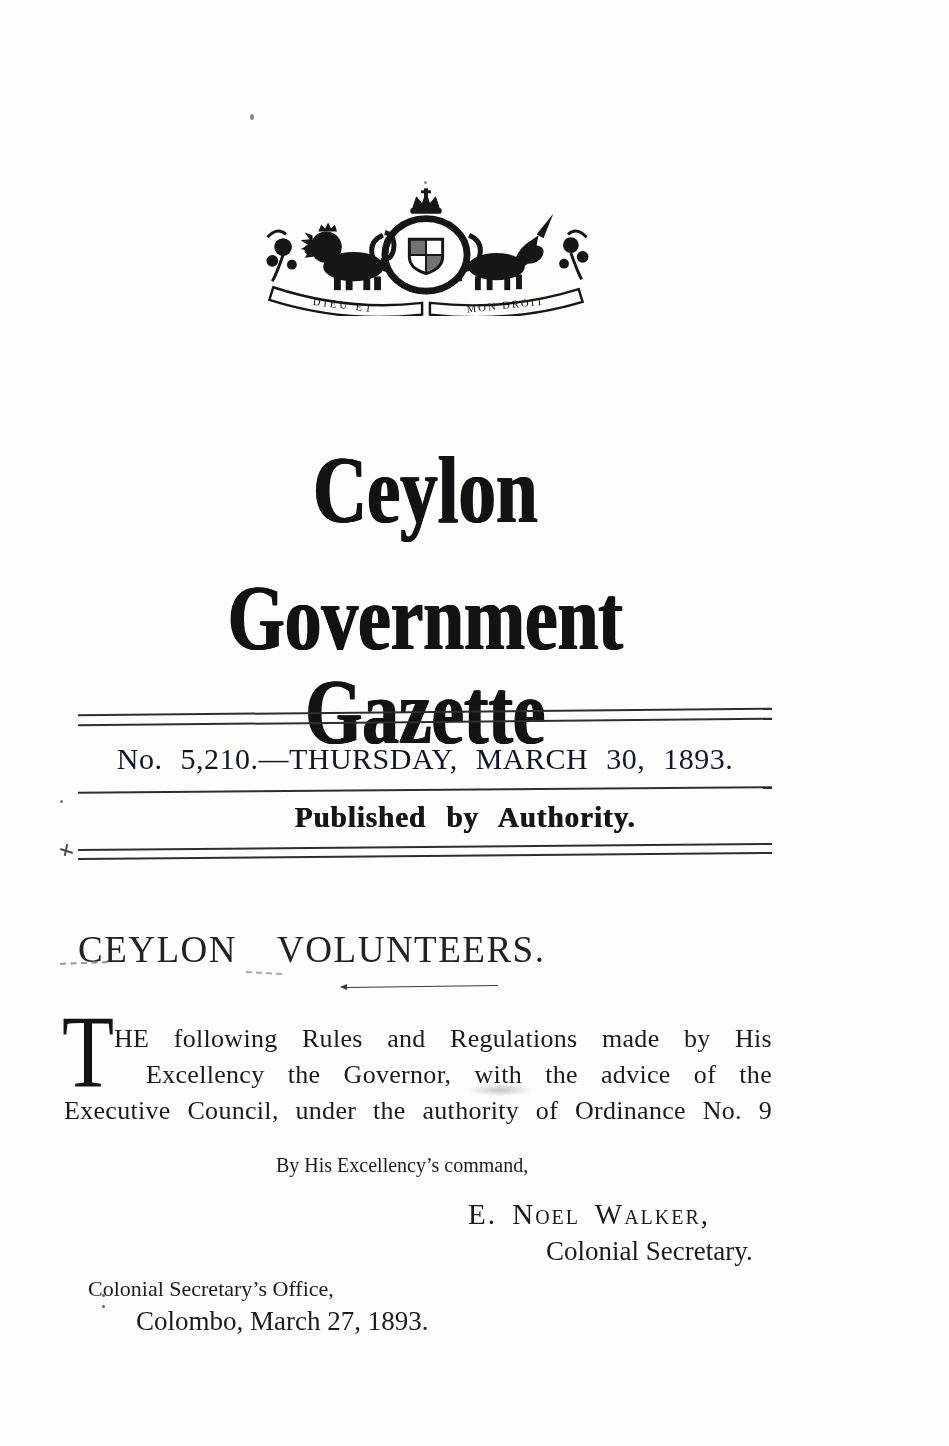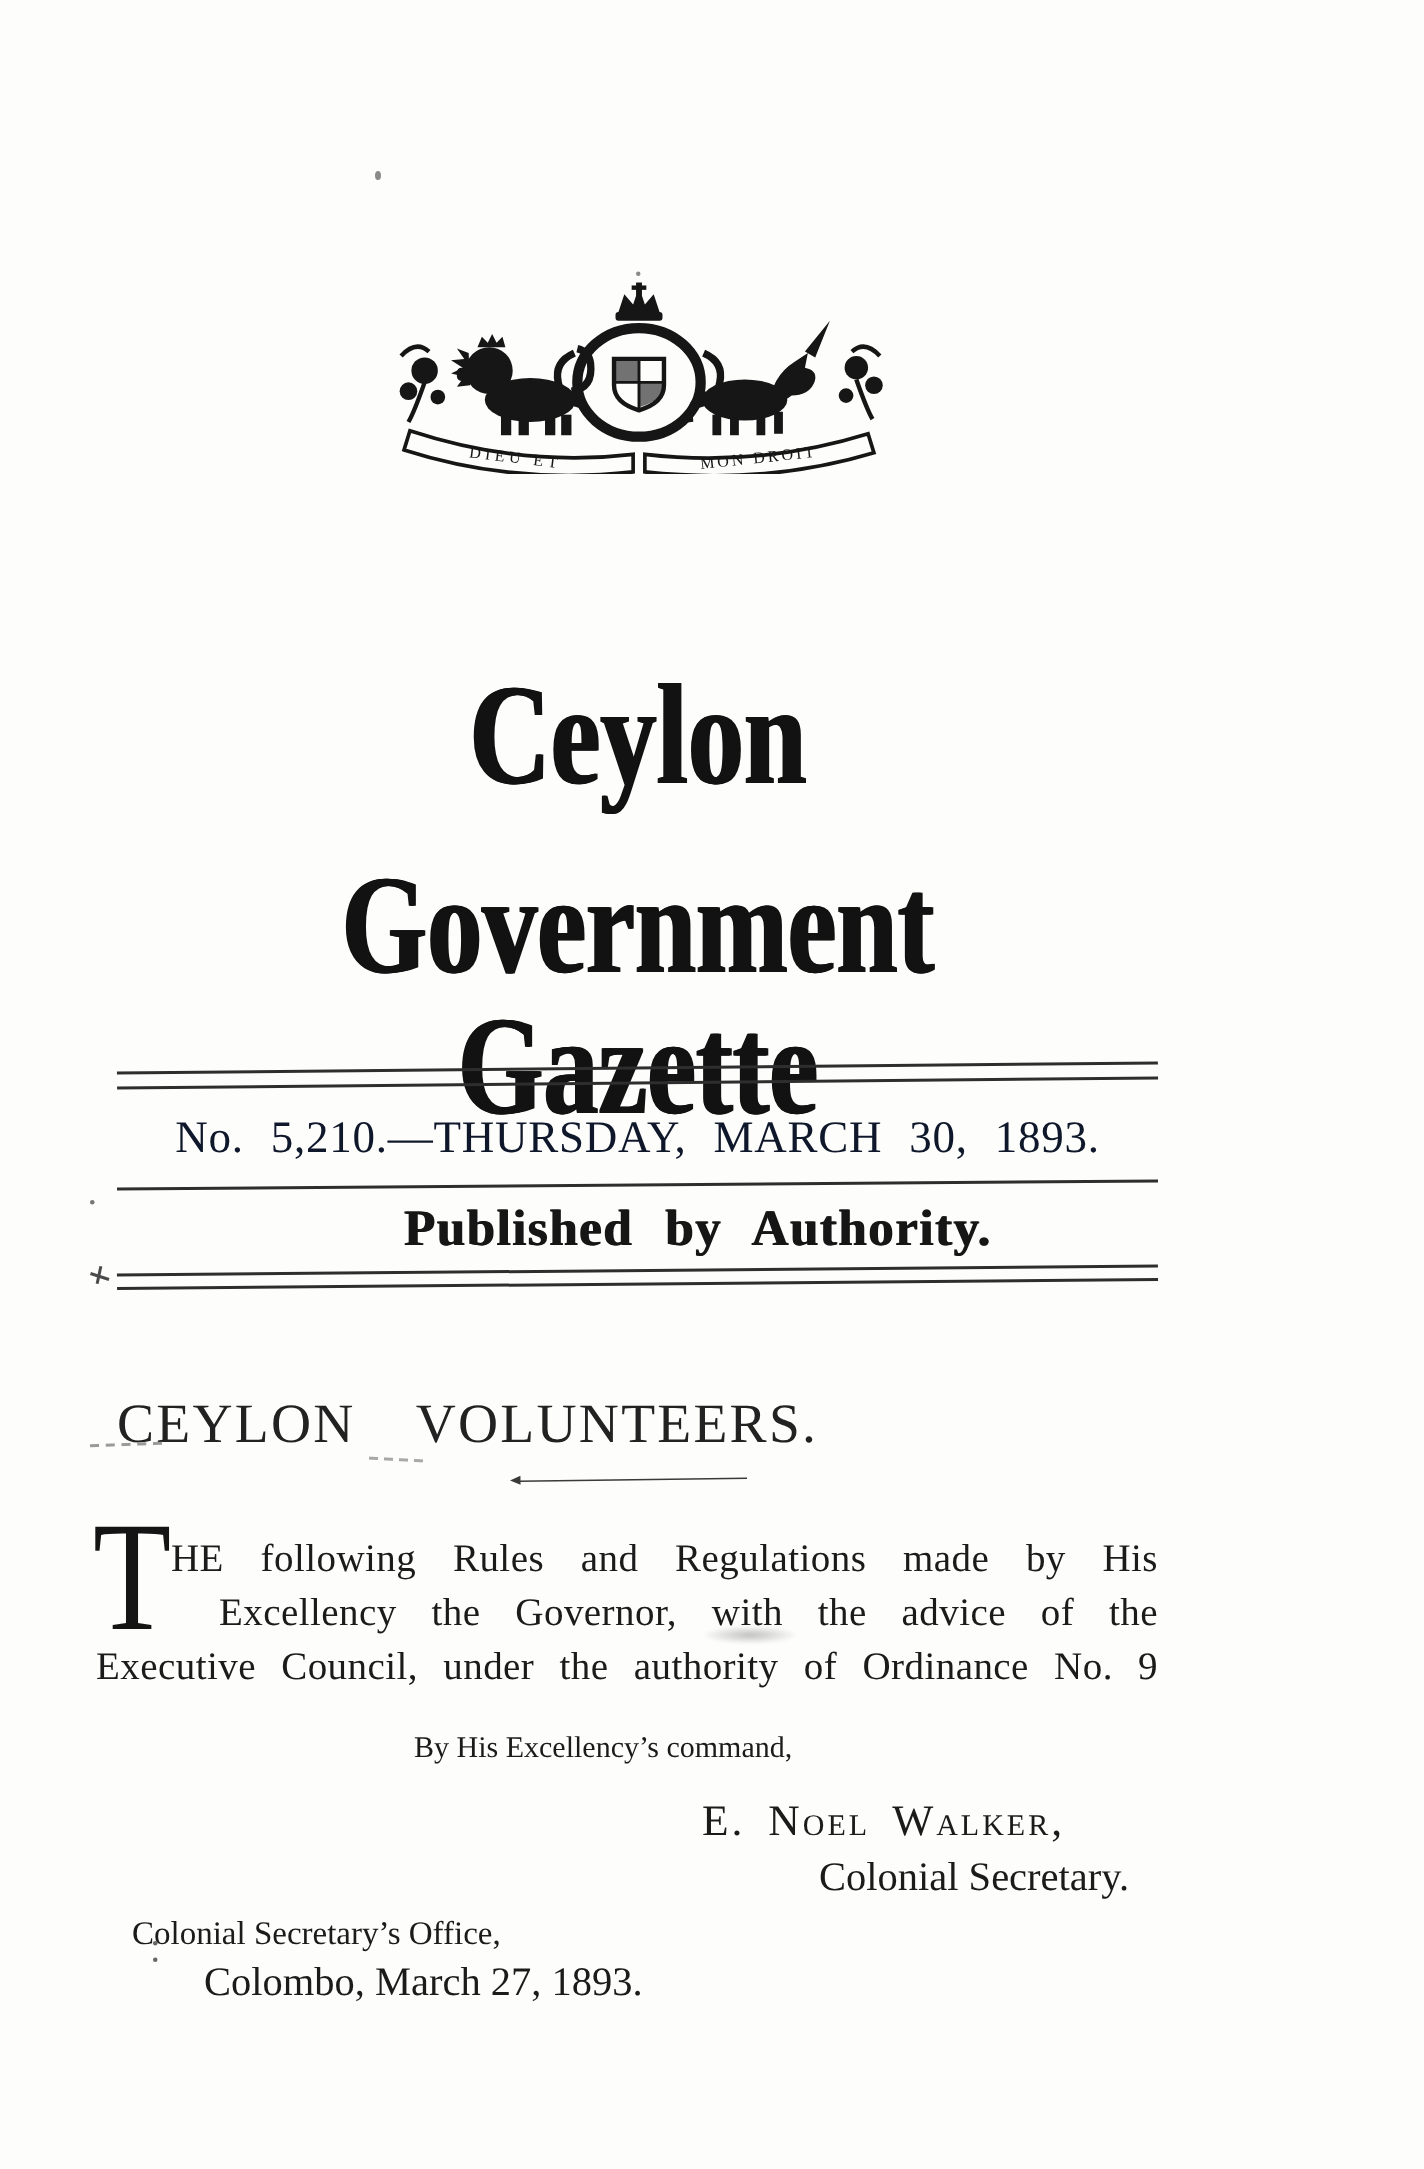--- a/index.html
+++ b/index.html
@@ -35,21 +35,21 @@
        background:#2e2e2e;transform:rotate(-0.45deg);}
   .dr2{position:absolute;left:78px;top:846px;width:694px;height:7px;
        border-top:2px solid #2e2e2e;border-bottom:2px solid #2e2e2e;
        transform:rotate(-0.5deg);}
   .issue{
     position:absolute;left:78px;top:742px;width:694px;text-align:center;
     font-size:30px;word-spacing:10px;color:#0f172a;letter-spacing:0.5px;
   }
   .authority{
     position:absolute;left:118px;top:801px;width:694px;text-align:center;
-    font-weight:bold;font-size:34px;word-spacing:12px;letter-spacing:1px;color:#161616;
+    font-weight:bold;font-size:29px;word-spacing:12px;letter-spacing:1px;color:#161616;
     text-shadow:0.8px 0 0 currentColor;
   }
   
   .heading{
     position:absolute;left:78px;top:928px;width:694px;text-align:left;
     font-size:37px;letter-spacing:1.5px;word-spacing:30px;color:#222;
   }
   .hrule{position:absolute;left:346px;top:986px;width:152px;height:0;
          border-top:1.6px solid #3a3a3a;transform:rotate(-0.7deg);}
   .hrule::before{content:"";position:absolute;left:-6px;top:-4px;width:0;height:0;

